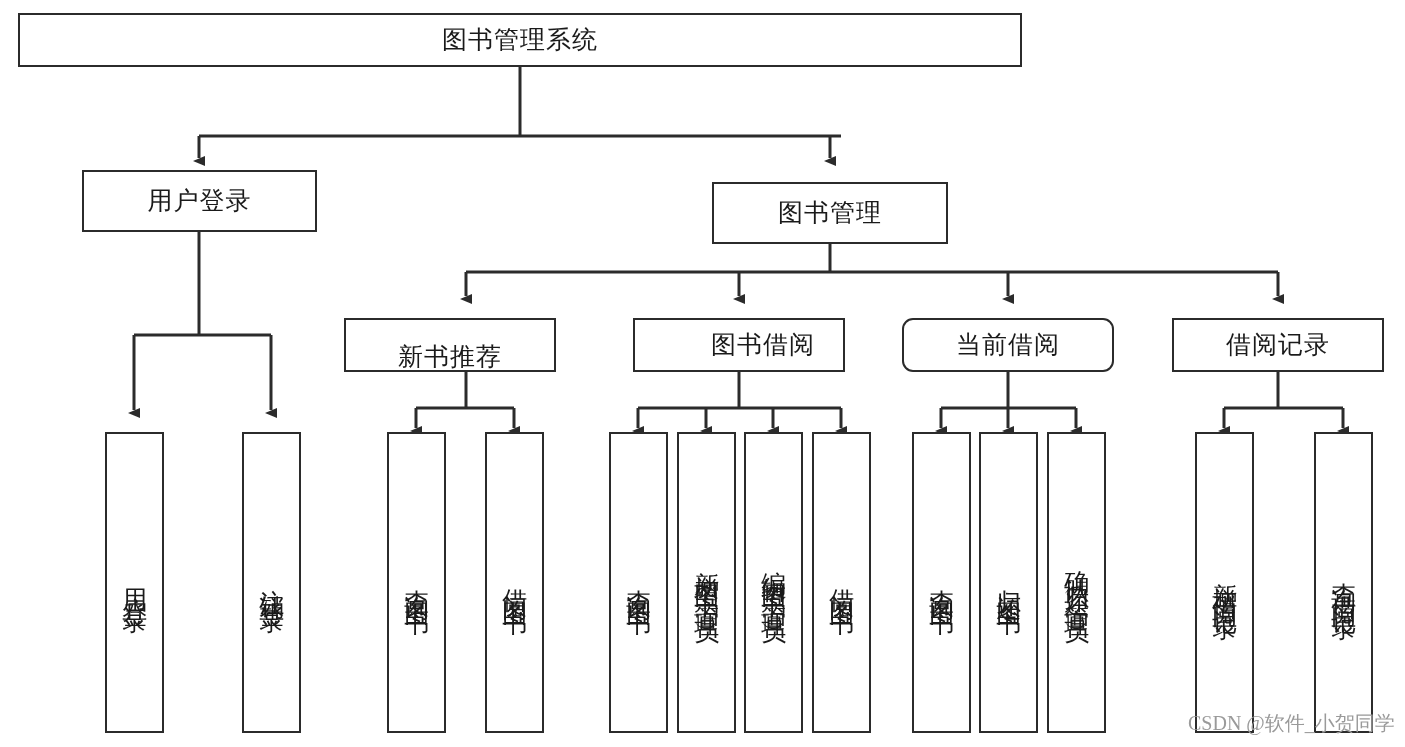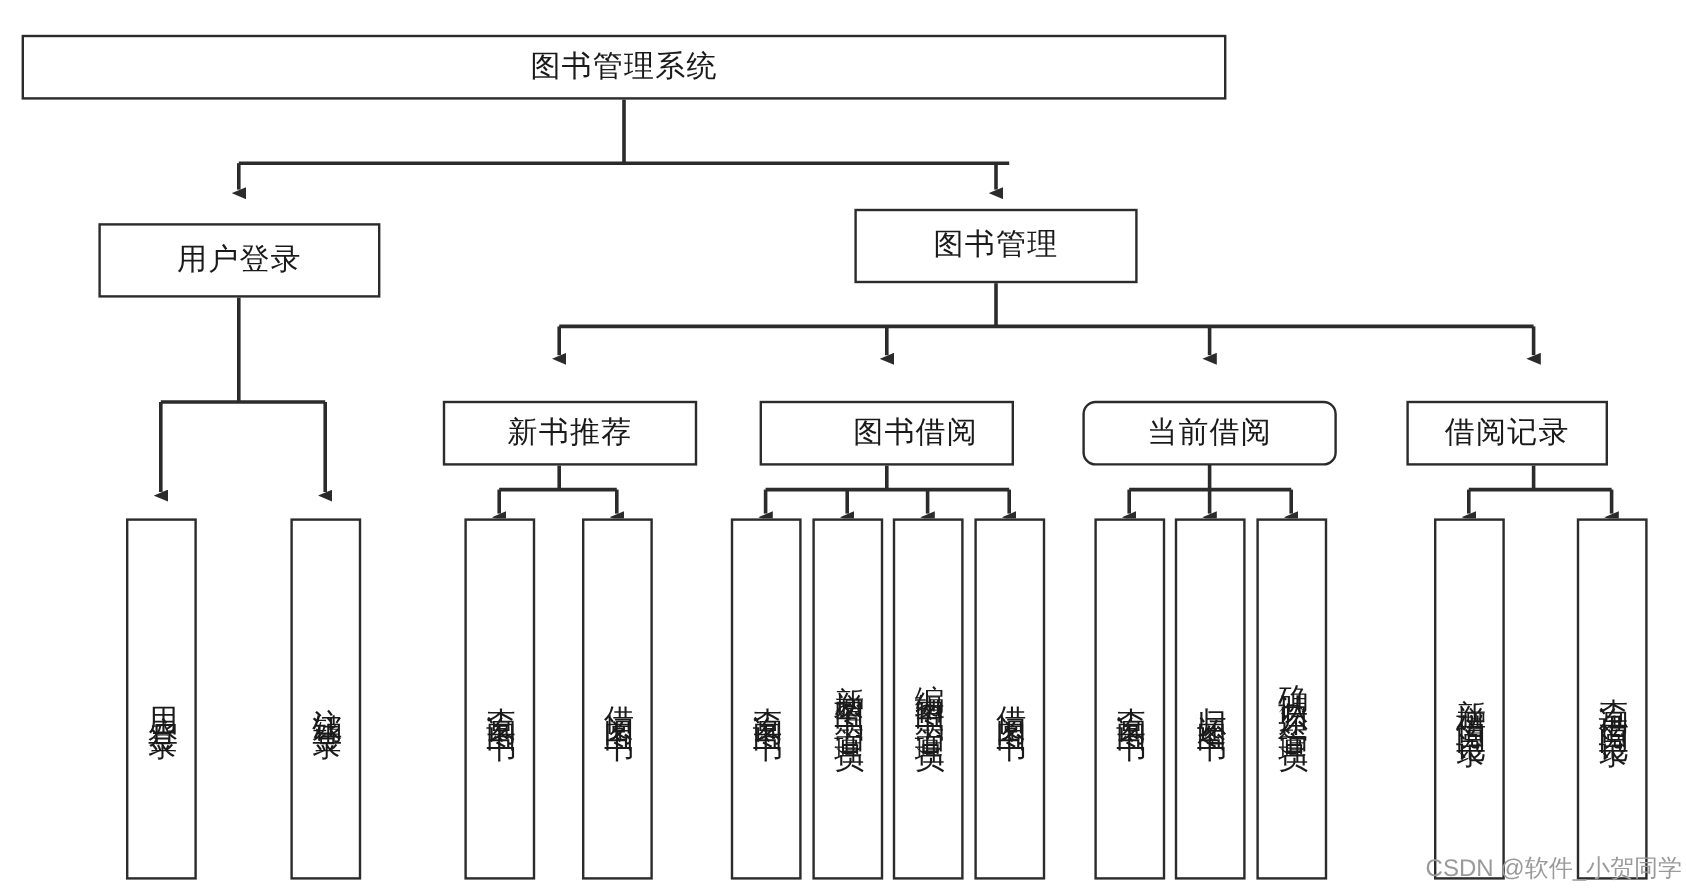--- a/index.html
+++ b/index.html
@@ -31,21 +31,20 @@
     color: #1a1a1a;
     display: flex;
     align-items: center;
     justify-content: center;
     z-index: 2;
   }
   .node.horiz {
     font-size: 25px;
     letter-spacing: 1px;
     line-height: 1.1;
-    margin-top: 16px;
   }
   .node.vert {
     writing-mode: vertical-rl;
     text-orientation: upright;
     font-size: 25px;
     letter-spacing: 7px;
     line-height: 1.1;
     padding-top: 4px;
     padding-bottom: 4px;
     text-indent: 0;
@@ -57,21 +56,21 @@
     white-space: nowrap;
   }
   .watermark {
     position: absolute;
     left: 1188px;
     top: 710px;
     font-size: 20px;
     color: #9a9a9a;
     white-space: nowrap;
     z-index: 5;
-    font-family: Liberation Sans, sans-serif;
+    font-family: Liberation Serif, serif;
   }
 </style>
 </head>
 <body>
 
 <div id="stage">
 
   <svg id="edges" viewBox="0 0 1405 747" xmlns="http://www.w3.org/2000/svg">
     <defs>
       <marker id="arrow" markerWidth="10" markerHeight="12" refX="2" refY="6" orient="auto" markerUnits="userSpaceOnUse">
@@ -124,34 +123,34 @@
     </g>
   </svg>
 
   <div class="node horiz" style="left:18px; top:13px; width:1004px; height:54px;">
     <span>图书管理系统</span>
   </div>
 
   <div class="node horiz" style="left:82px; top:170px; width:235px; height:62px;">
     <span>用户登录</span>
   </div>
-  <div class="node horiz" style="left:712px; top:158px; width:236px; height:62px;">
+  <div class="node horiz" style="left:712px; top:182px; width:236px; height:62px;">
     <span>图书管理</span>
   </div>
 
-  <div class="node horiz" style="left:369px; top:318px; width:212px; height:54px;">
+  <div class="node horiz" style="left:344px; top:318px; width:212px; height:54px;align-items:flex-end;">
     <span>新书推荐</span>
   </div>
   <div class="node horiz" style="left:633px; top:318px; width:212px; height:54px;padding-left:48px;">
     <span>图书借阅</span>
   </div>
   <div class="node horiz" style="left:902px; top:318px; width:212px; height:54px;border-radius:11px;">
     <span>当前借阅</span>
   </div>
-  <div class="node horiz" style="left:1172px; top:318px; width:168px; height:54px;text-align:right;">
+  <div class="node horiz" style="left:1172px; top:318px; width:212px; height:54px;text-align:right;">
     <span>借阅记录</span>
   </div>
 
   <div class="node vert" style="left:105px; top:432px; width:59px; height:301px;">
     <span class="vtext">用户登录</span>
   </div>
   <div class="node vert" style="left:242px; top:432px; width:59px; height:301px;">
     <span class="vtext">注销登录</span>
   </div>
 

